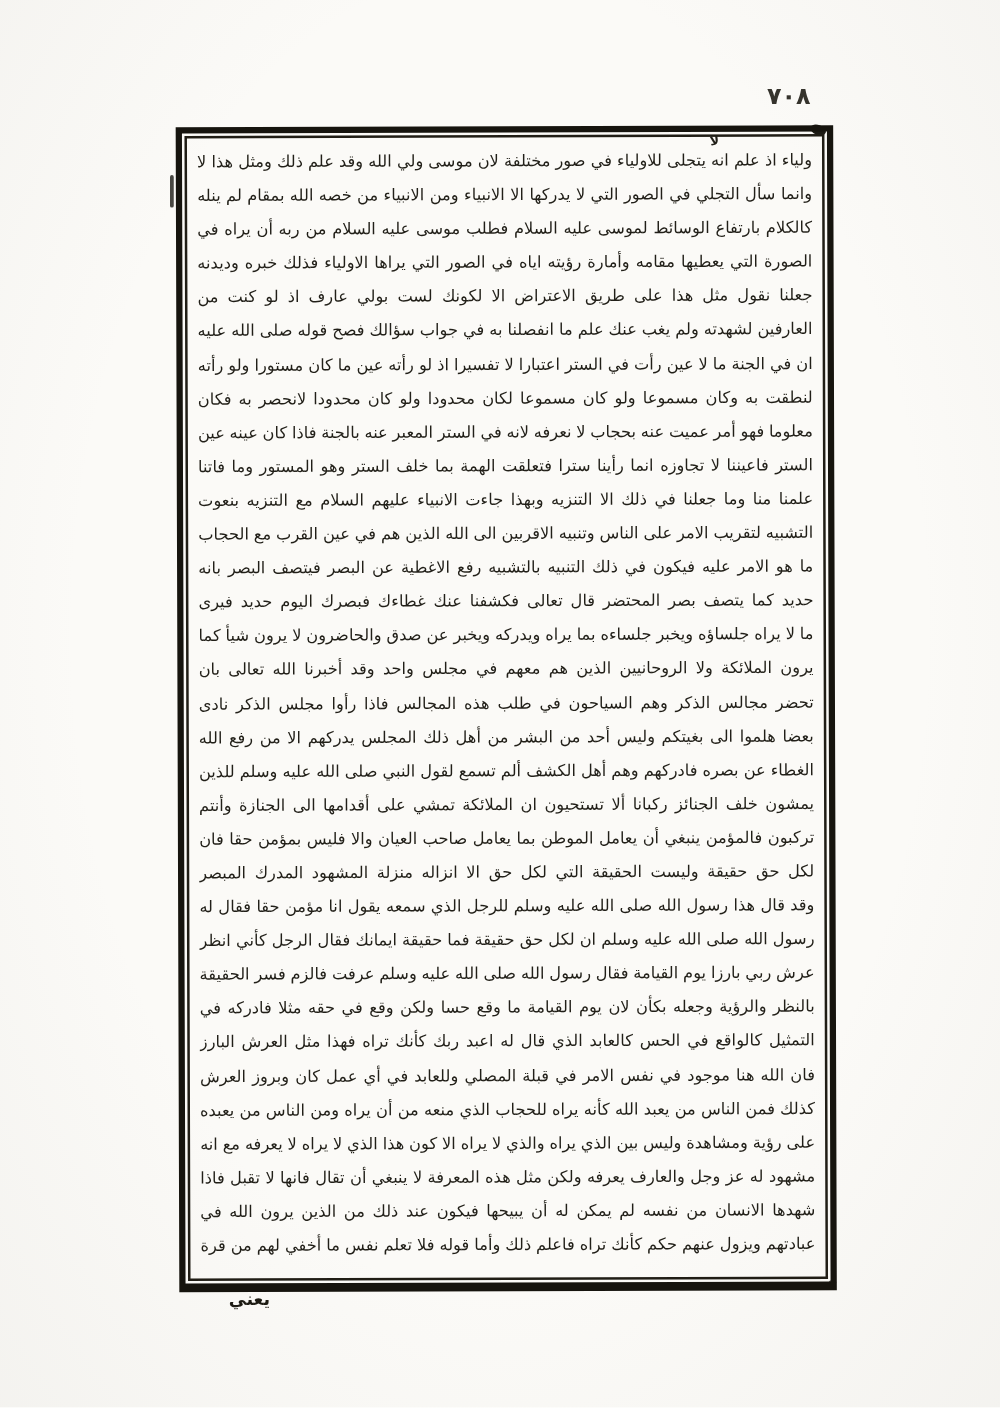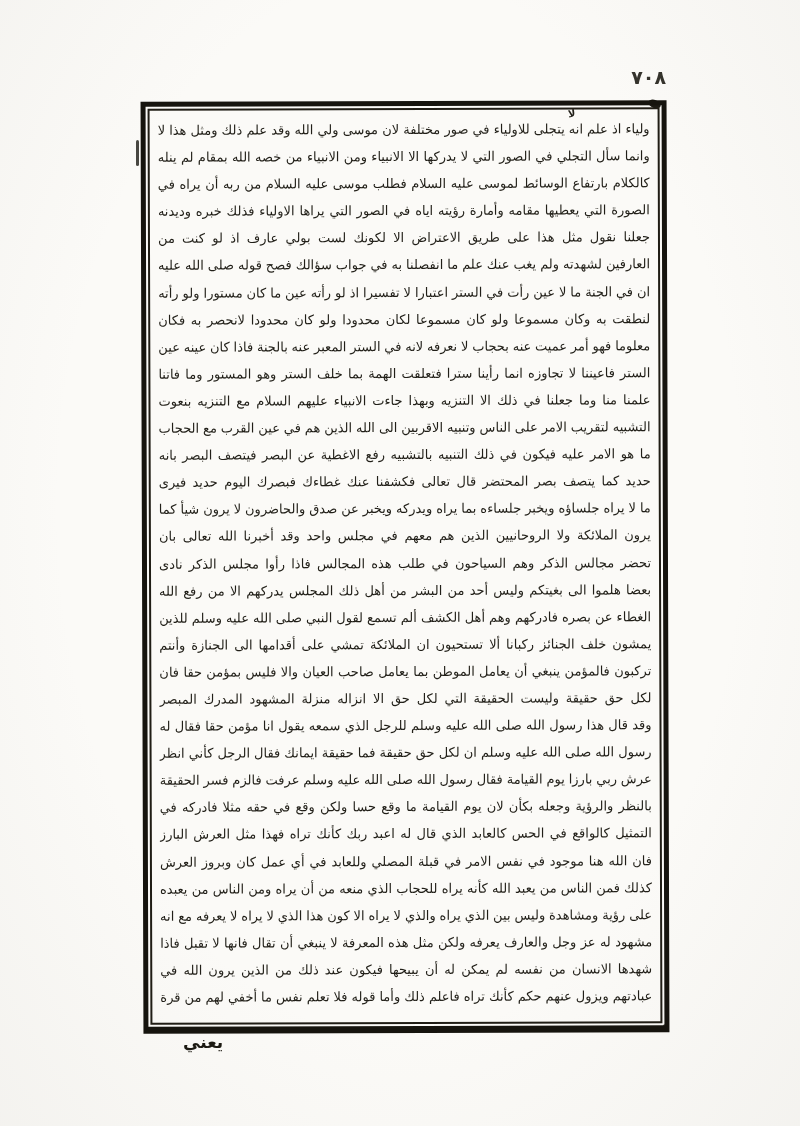--- a/index.html
+++ b/index.html
@@ -17,21 +17,21 @@
     height: 1126px;
     background:
       radial-gradient(ellipse at 50% 45%, rgba(255,255,255,0) 60%, rgba(180,178,170,0.10) 100%),
       #fbfaf7;
   }
   .page-number {
     position: absolute;
     top: 66px;
     left: 596px;
     width: 70px;
-    text-align: right;
+    text-align: center;
     font-size: 19px;
     font-weight: bold;
     color: #35332c;
     letter-spacing: 3px;
   }
   .frame {
     position: absolute;
     left: 142px;
     top: 101px;
     width: 516px;
@@ -71,21 +71,21 @@
     top: 108px;
     font-size: 10px;
     font-weight: bold;
     color: #211f18;
     transform: rotate(-8deg);
   }
   .catchword {
     position: absolute;
     left: 183px;
     top: 1032px;
-    font-size: 17px;
+    font-size: 14px;
     font-weight: bold;
     color: #1c1a12;
   }
   .speck {
     position: absolute;
     background: #1c1a14;
     border-radius: 50%;
   }
   .speck-a { left: 648px; top: 100px; width: 13px; height: 8px; transform: rotate(20deg); }
   .speck-b { left: 136px; top: 140px; width: 3px; height: 26px; border-radius: 2px; opacity: .8; }

